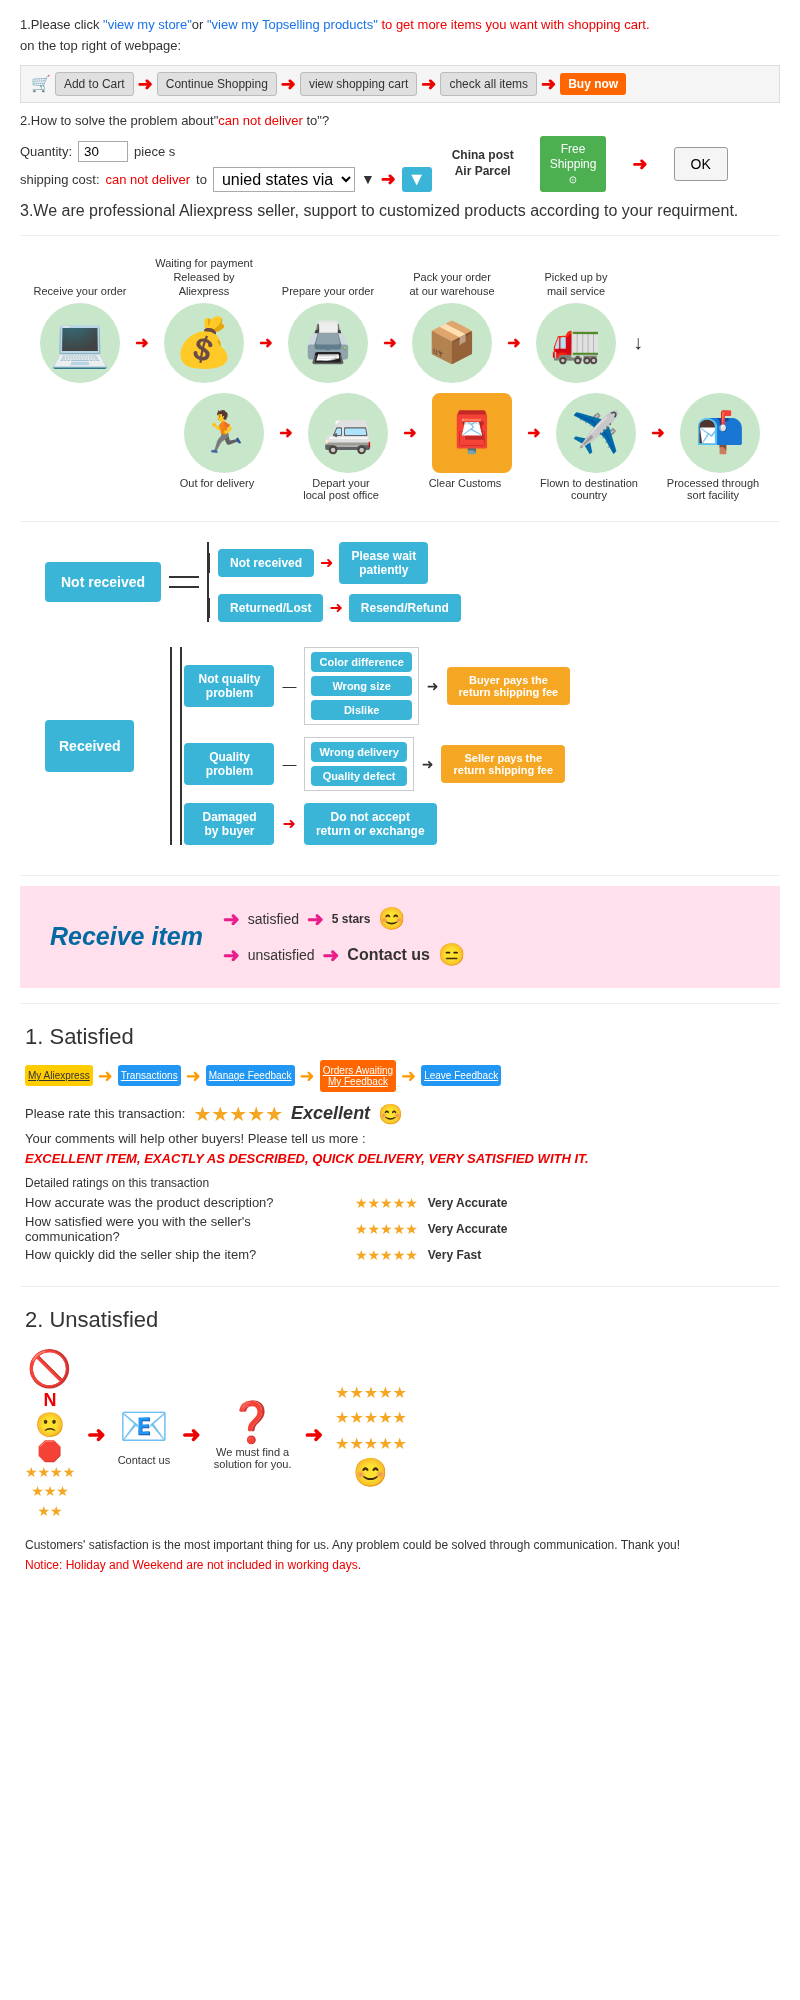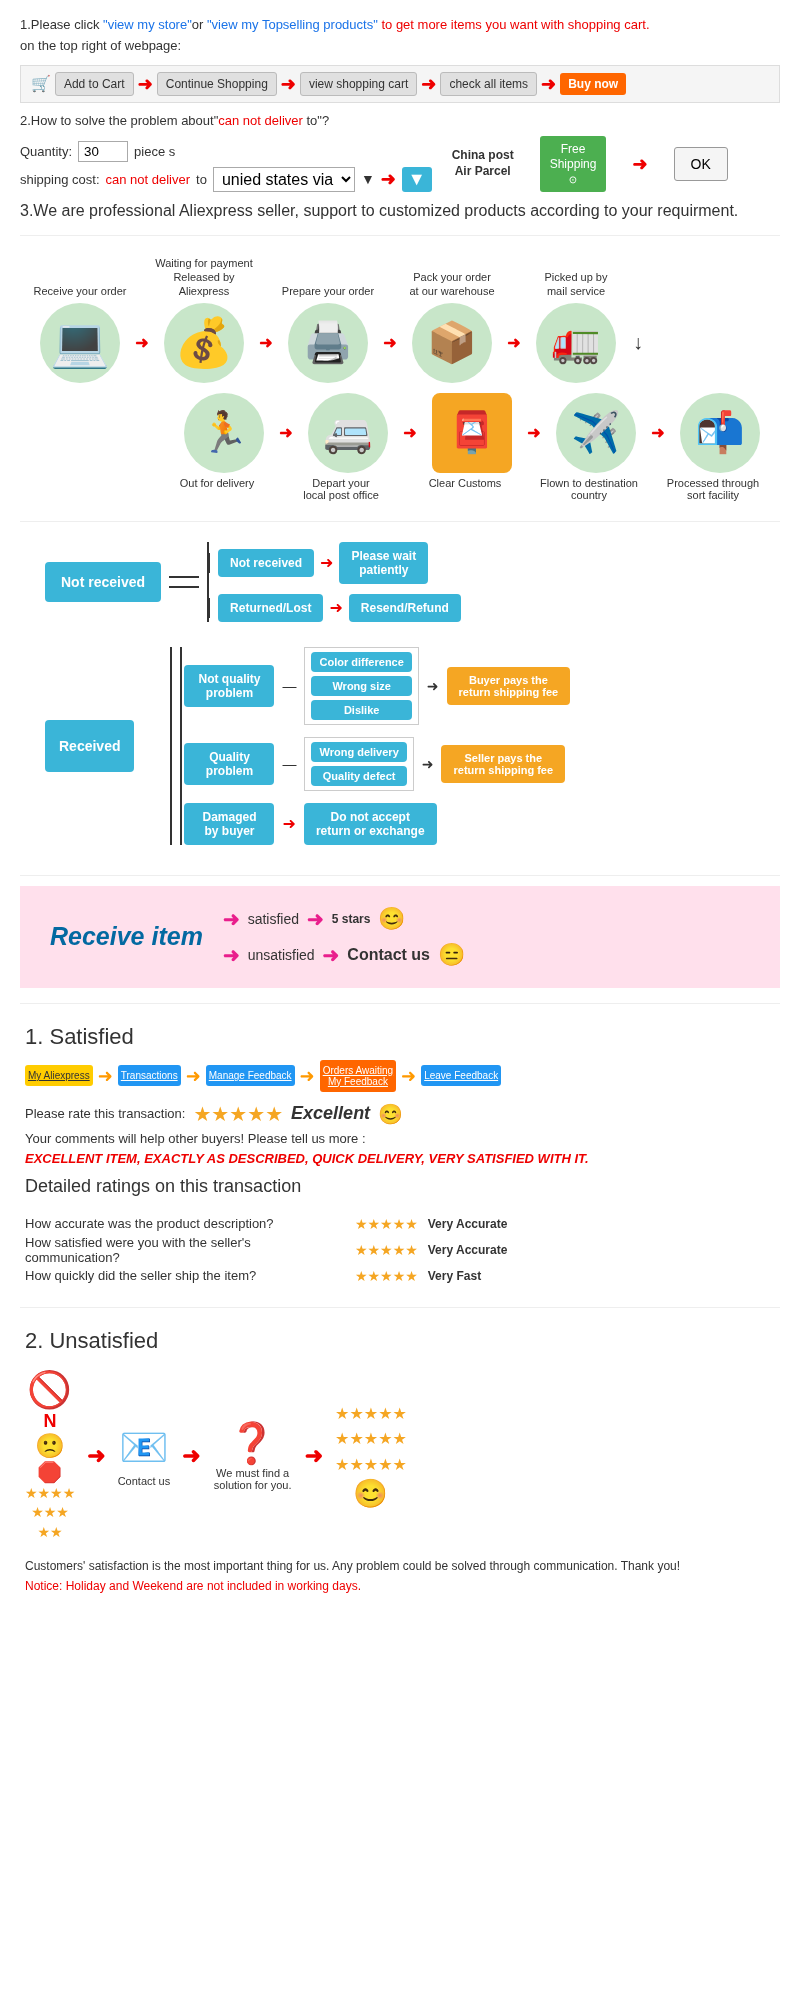--- a/index.html
+++ b/index.html
@@ -408,21 +408,21 @@
     </div>
     <div class="rate-row">
       <span>Please rate this transaction:</span>
       <span class="stars-gold">★★★★★</span>
       <span class="excellent-text">Excellent</span>
       <span style="font-size:20px;">😊</span>
     </div>
     <div class="help-text">Your comments will help other buyers! Please tell us more :</div>
     <div class="excellent-review">EXCELLENT ITEM, EXACTLY AS DESCRIBED, QUICK DELIVERY, VERY SATISFIED WITH IT.</div>
     <div class="detailed-ratings">
-      <div style="font-size:18px; margin-bottom:19px;">Detailed ratings on this transaction</div>
+      <div style="font-size:12px; margin-bottom:5px;">Detailed ratings on this transaction</div>
       <div class="rating-row">
         <span class="rating-label">How accurate was the product description?</span>
         <span class="rating-stars">★★★★★</span>
         <span class="rating-text">Very Accurate</span>
       </div>
       <div class="rating-row">
         <span class="rating-label">How satisfied were you with the seller's communication?</span>
         <span class="rating-stars">★★★★★</span>
         <span class="rating-text">Very Accurate</span>
       </div>

